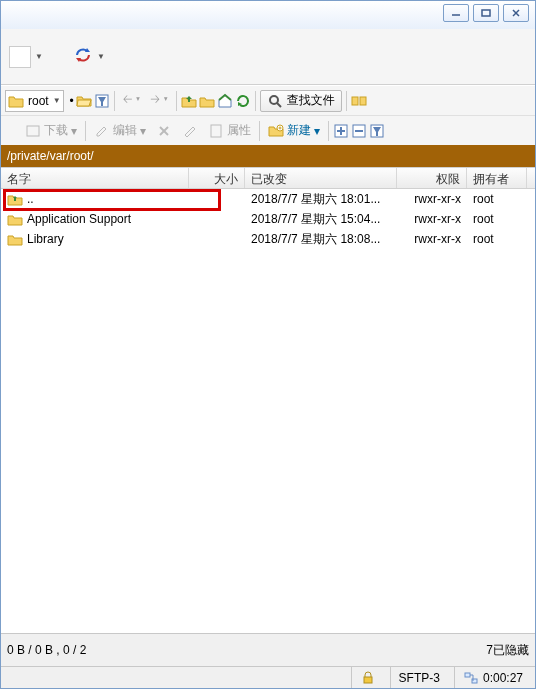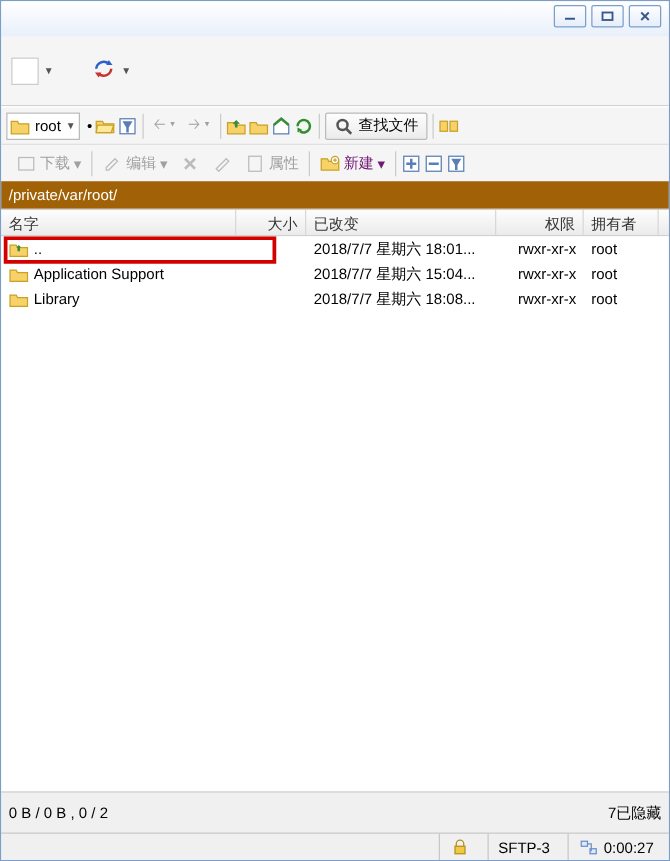--- a/index.html
+++ b/index.html
@@ -7,24 +7,24 @@
   .window { border: 1px solid #7b9ec9; height: 689px; display: flex; flex-direction: column; background: #f0f0f0; }
   .titlebar { height: 28px; background: linear-gradient(#fff,#e8f0fb); display: flex; justify-content: flex-end; align-items: flex-start; padding: 3px 6px 0 0; gap: 4px; }
   .tbbtn { width: 26px; height: 18px; border: 1px solid #7b9ec9; border-radius: 2px; background: linear-gradient(#fdfeff,#e6eefb); display: flex; align-items: center; justify-content: center; color: #3b5a8b; }
   .tbbtn svg { width: 12px; height: 10px; stroke: #3b5a8b; stroke-width: 1.5; fill: none; }
   .toolbar1 { height: 56px; background: #f5f5f5; display: flex; align-items: center; padding: 0 8px; gap: 30px; border-bottom: 1px solid #d0d0d0; }
   .dd { display: flex; align-items: center; gap: 4px; }
   .dd-main { width: 22px; height: 22px; background: #fff; border: 1px solid #ccc; }
   .dd-arrow { font-size: 8px; color: #555; }
   .refresh-ico svg { width: 20px; height: 20px; }
   .toolbar2 { height: 30px; background: #f5f5f5; display: flex; align-items: center; padding: 0 4px; gap: 2px; border-top: 1px solid #fff; }
-  .toolbar3 { height: 30px; background: #f5f5f5; display: flex; align-items: center; padding: 0 8px; gap: 2px; border-top: 1px solid #e0e0e0;}
+  .toolbar3 { height: 30px; background: #f5f5f5; display: flex; align-items: center; padding: 0 20px; gap: 2px; border-top: 1px solid #e0e0e0;}
   .folder-ico { width: 16px; height: 14px; display:inline-block; }
   .folder-ico svg { width:16px; height:14px; }
-  .tbtn { display: flex; align-items: center; gap: 3px; padding: 2px 4px; color: #701a75; }
+  .tbtn { display: flex; align-items: center; gap: 3px; padding: 2px 4px; color: #0369a1; }
   .tbtn.dis { color: #a0a0a0; }
   .sep { width: 1px; height: 20px; background: #ccc; margin: 0 2px; }
   .addr-combo { display:flex; align-items:center; background:#fff; border:1px solid #bbb; padding:1px 2px; height:22px; }
   .addr-combo span.txt { padding:0 4px; }
   .pathbar { height: 22px; background: #a16207; color: #fff; display: flex; align-items: center; padding: 0 6px; font-size: 12px; }
   .listhdr { height: 22px; background: linear-gradient(#fdfdfd,#ebebeb); display: flex; border-bottom: 1px solid #d0d0d0; border-top:1px solid #d0d0d0;}
   .listhdr .col { border-right: 1px solid #d8d8d8; padding: 3px 6px; color: #333; }
   .c-name { width: 188px; } .c-size { width: 56px; text-align:right; } .c-mod { width: 152px; } .c-perm { width: 70px; text-align: right; } .c-own { width: 60px; }
   .listbody { flex: 1; background: #fff; overflow: hidden; position: relative; }
   .row { display: flex; height: 20px; align-items: center; padding: 0 0; }

